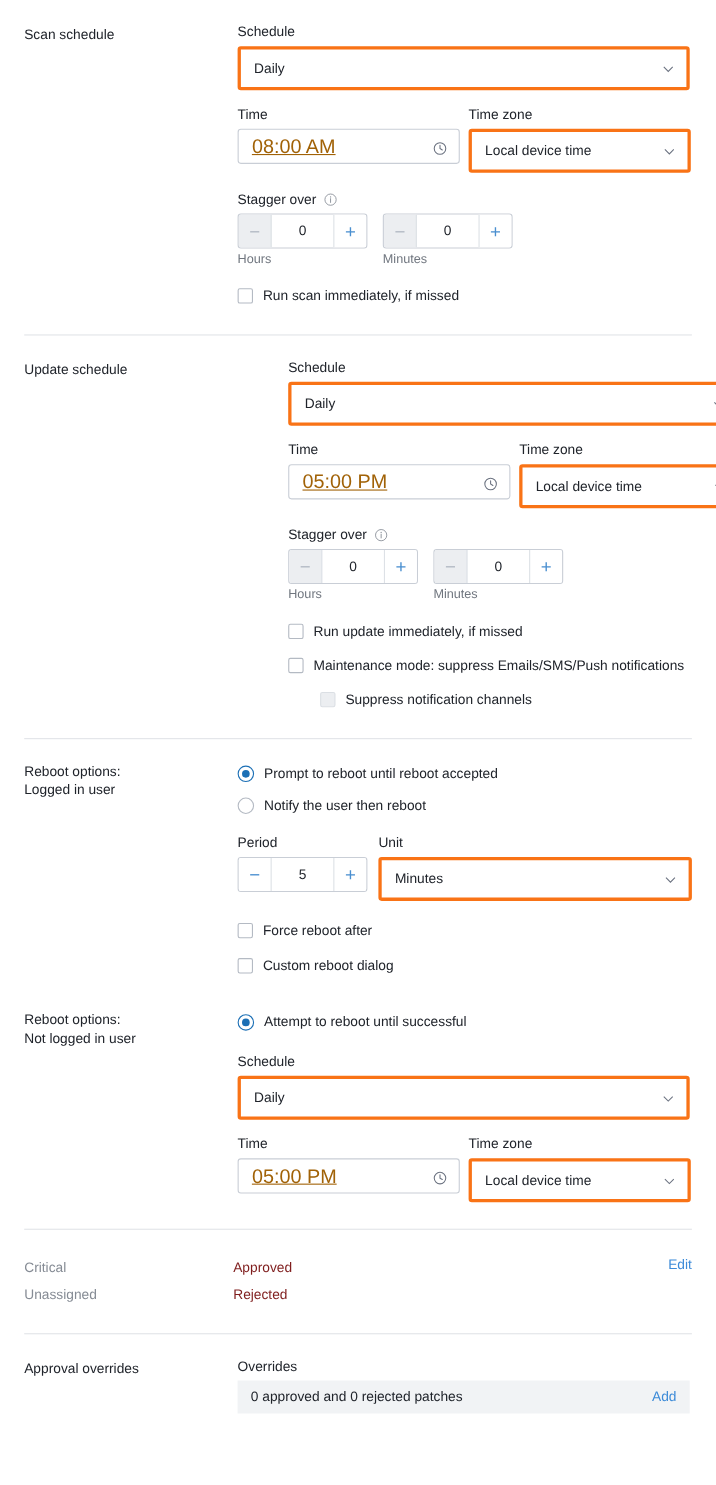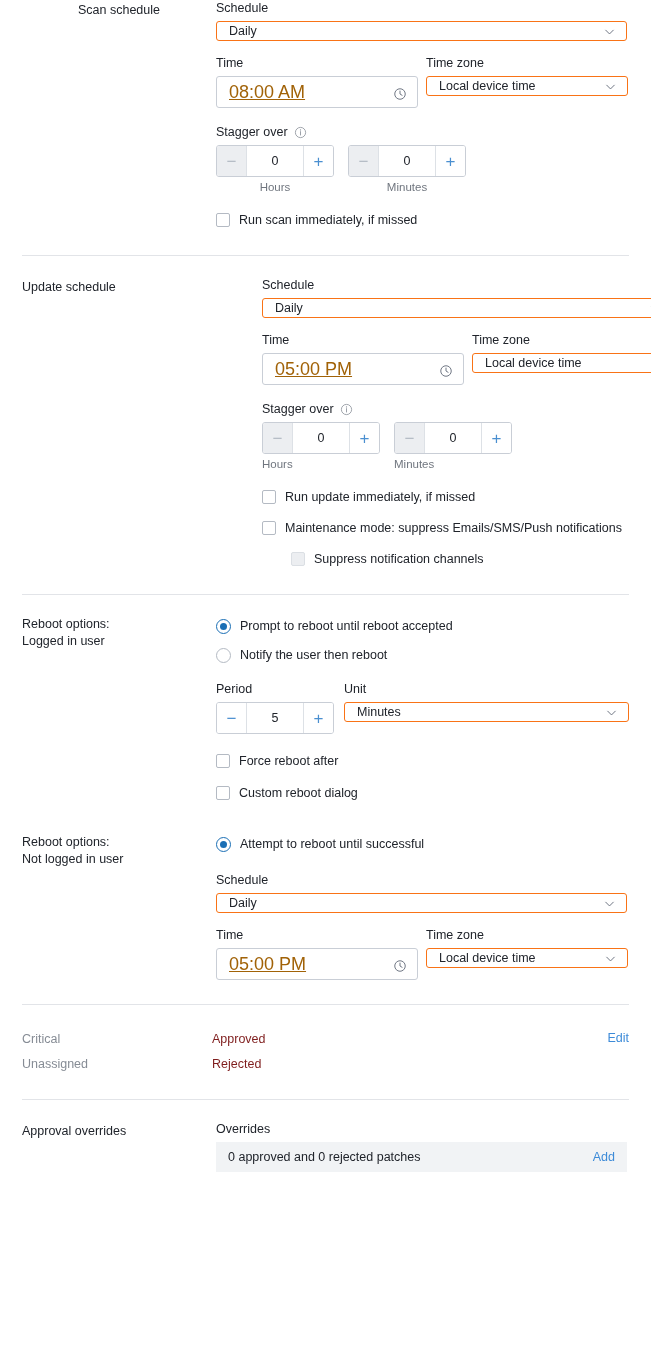--- a/index.html
+++ b/index.html
@@ -48,22 +48,22 @@
     font-size: 12.5px;
     line-height: 16px;
     color: #20242b;
     margin-bottom: 5px;
     display: flex;
     align-items: center;
     gap: 6px;
   }
 
   .select {
-    height: 20px;
-    border: 1px solid #f97316;
+    height: 40px;
+    border: 3px solid #f97316;
     border-radius: 3px;
     background: #fff;
     display: flex;
     align-items: center;
     padding: 0 10px 0 12px;
     font-size: 12.5px;
     color: #20242b;
     justify-content: space-between;
     cursor: pointer;
   }
@@ -209,21 +209,21 @@
     font-size: 12.5px;
     color: #20242b;
     justify-content: space-between;
   }
 </style>
 </head>
 <body>
 
 <div class="page">
 
-  <div class="section" style="padding-bottom:24px;text-align:center;">
+  <div class="section" style="padding-top:21px;padding-bottom:24px;">
     <div class="sec-label">Scan schedule</div>
     <div class="sec-body">
 
       <div class="fld-label">
         <span>Schedule</span>
       </div>
       <div class="select" style="width:411px;">
         <span>Daily</span>
         <span class="chev">
           <svg width="13" height="13" viewBox="0 0 16 16">

